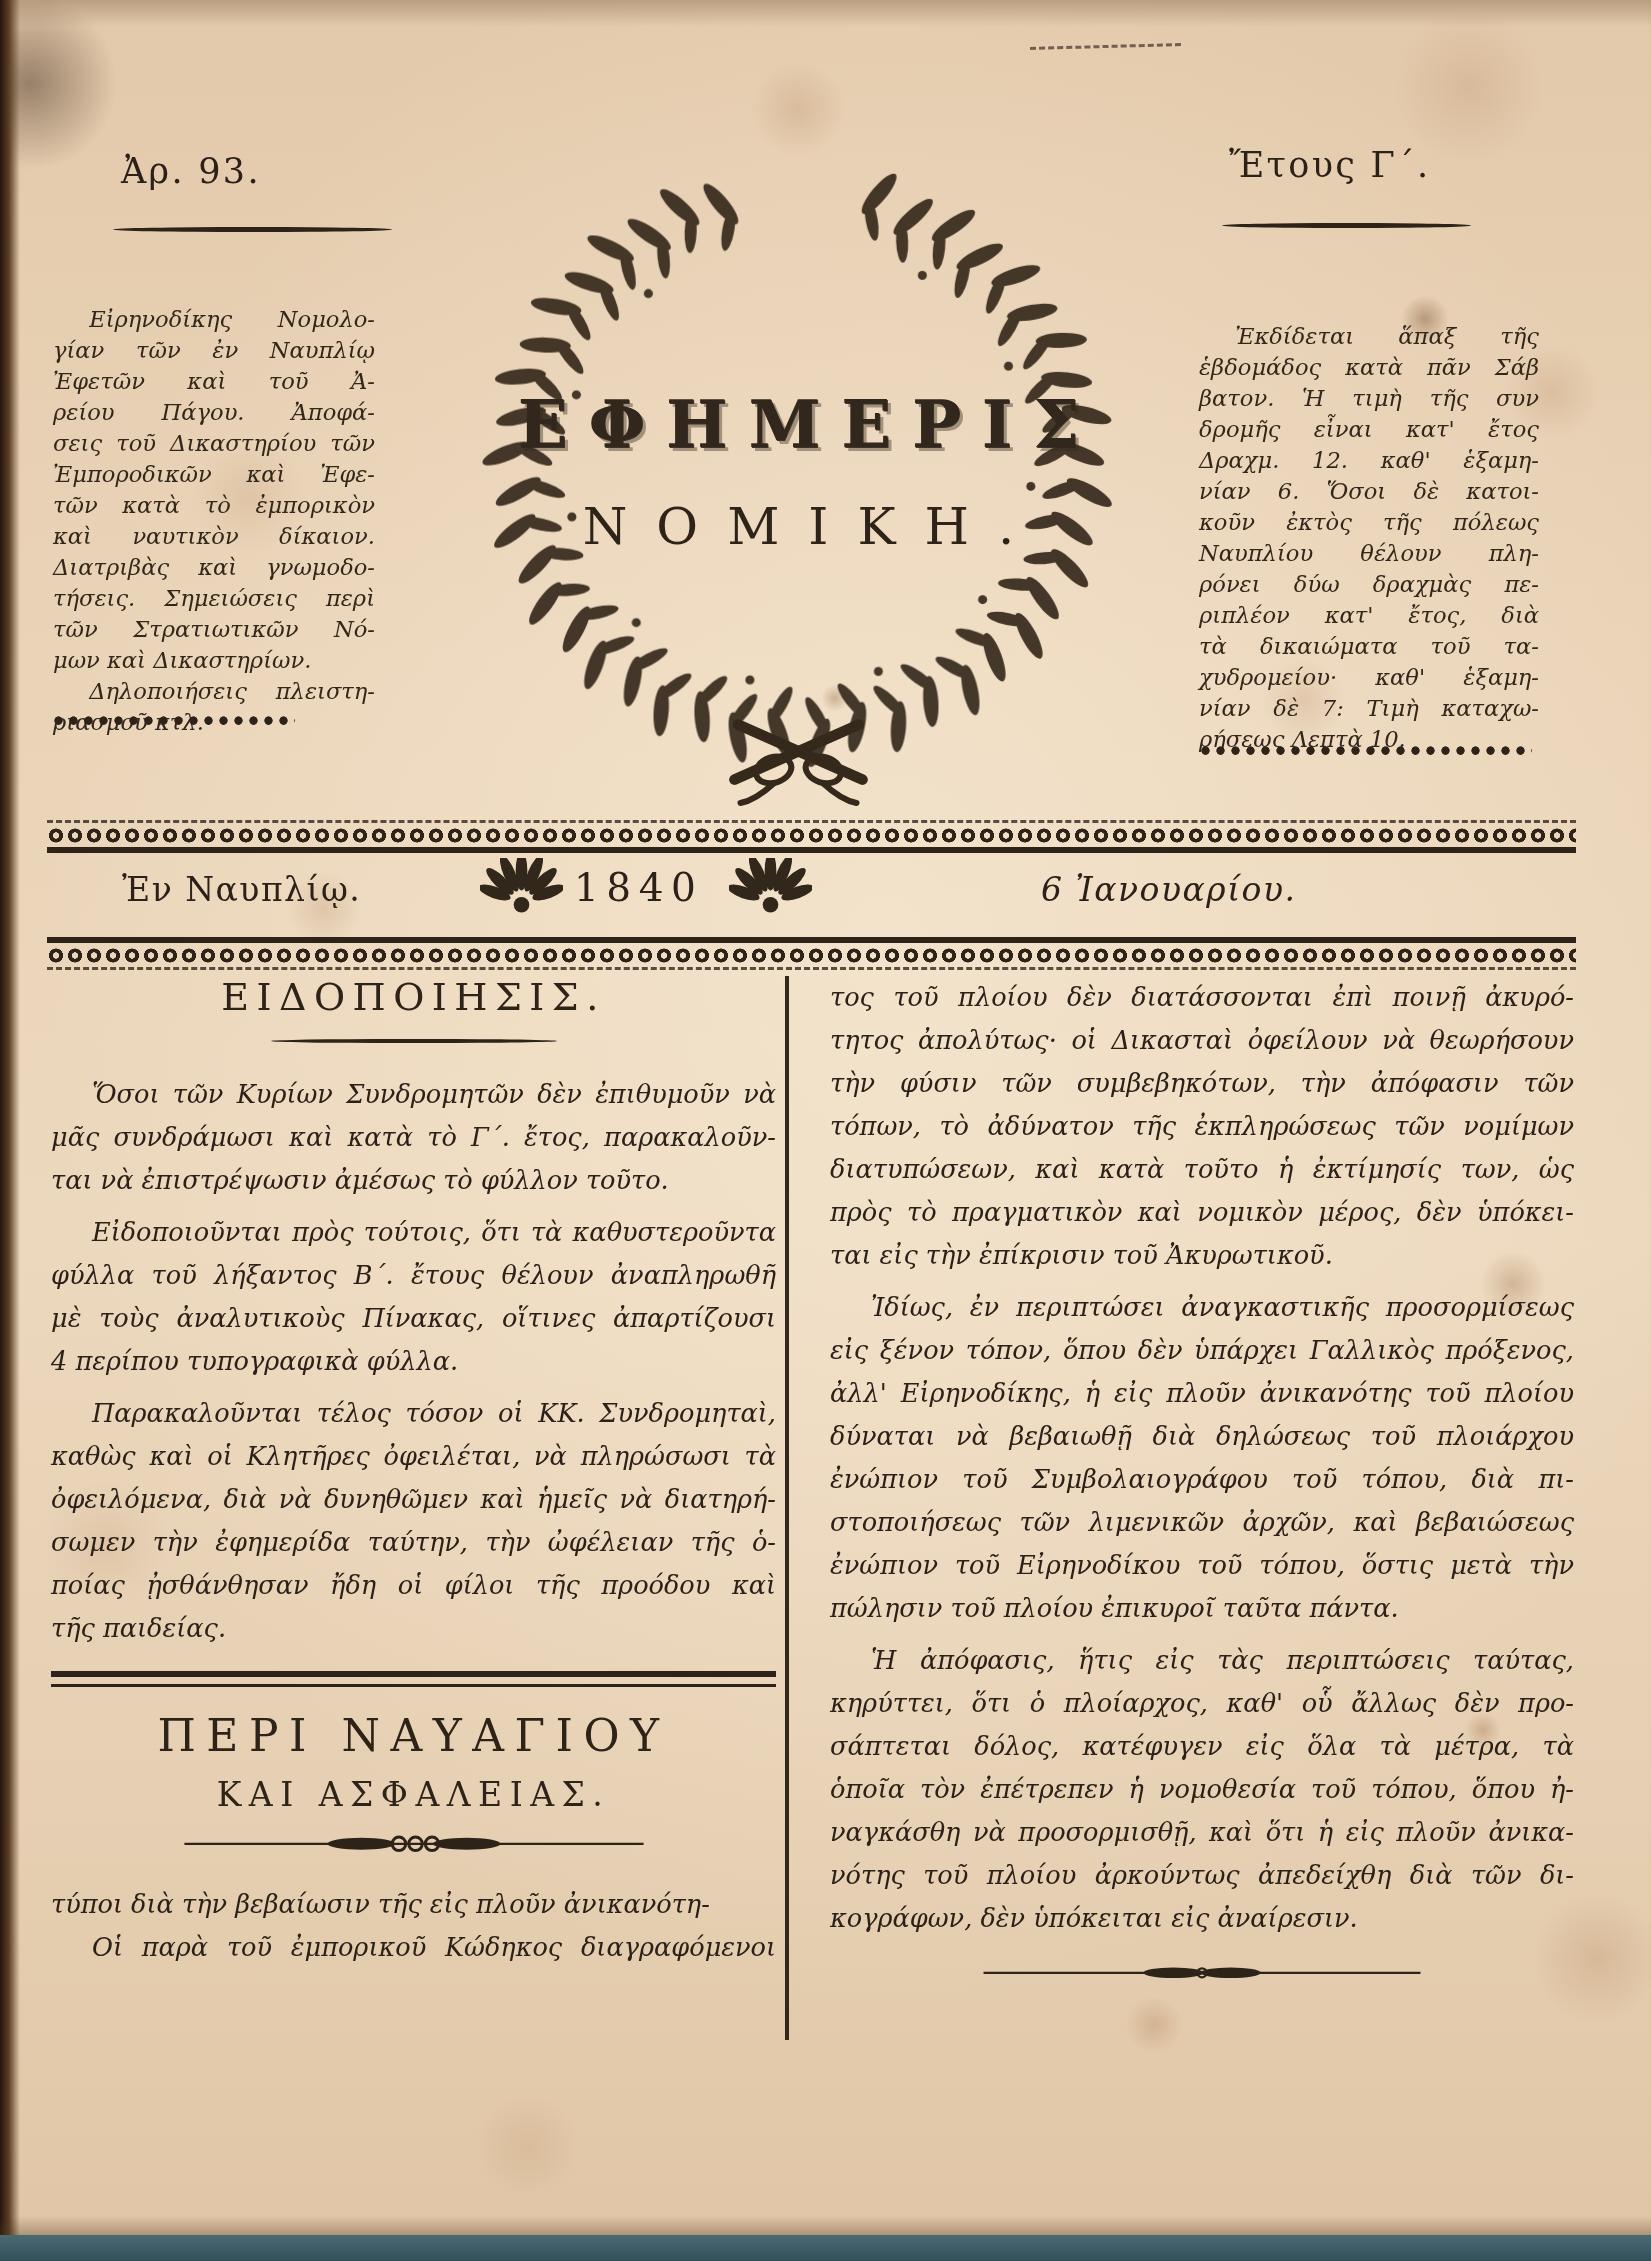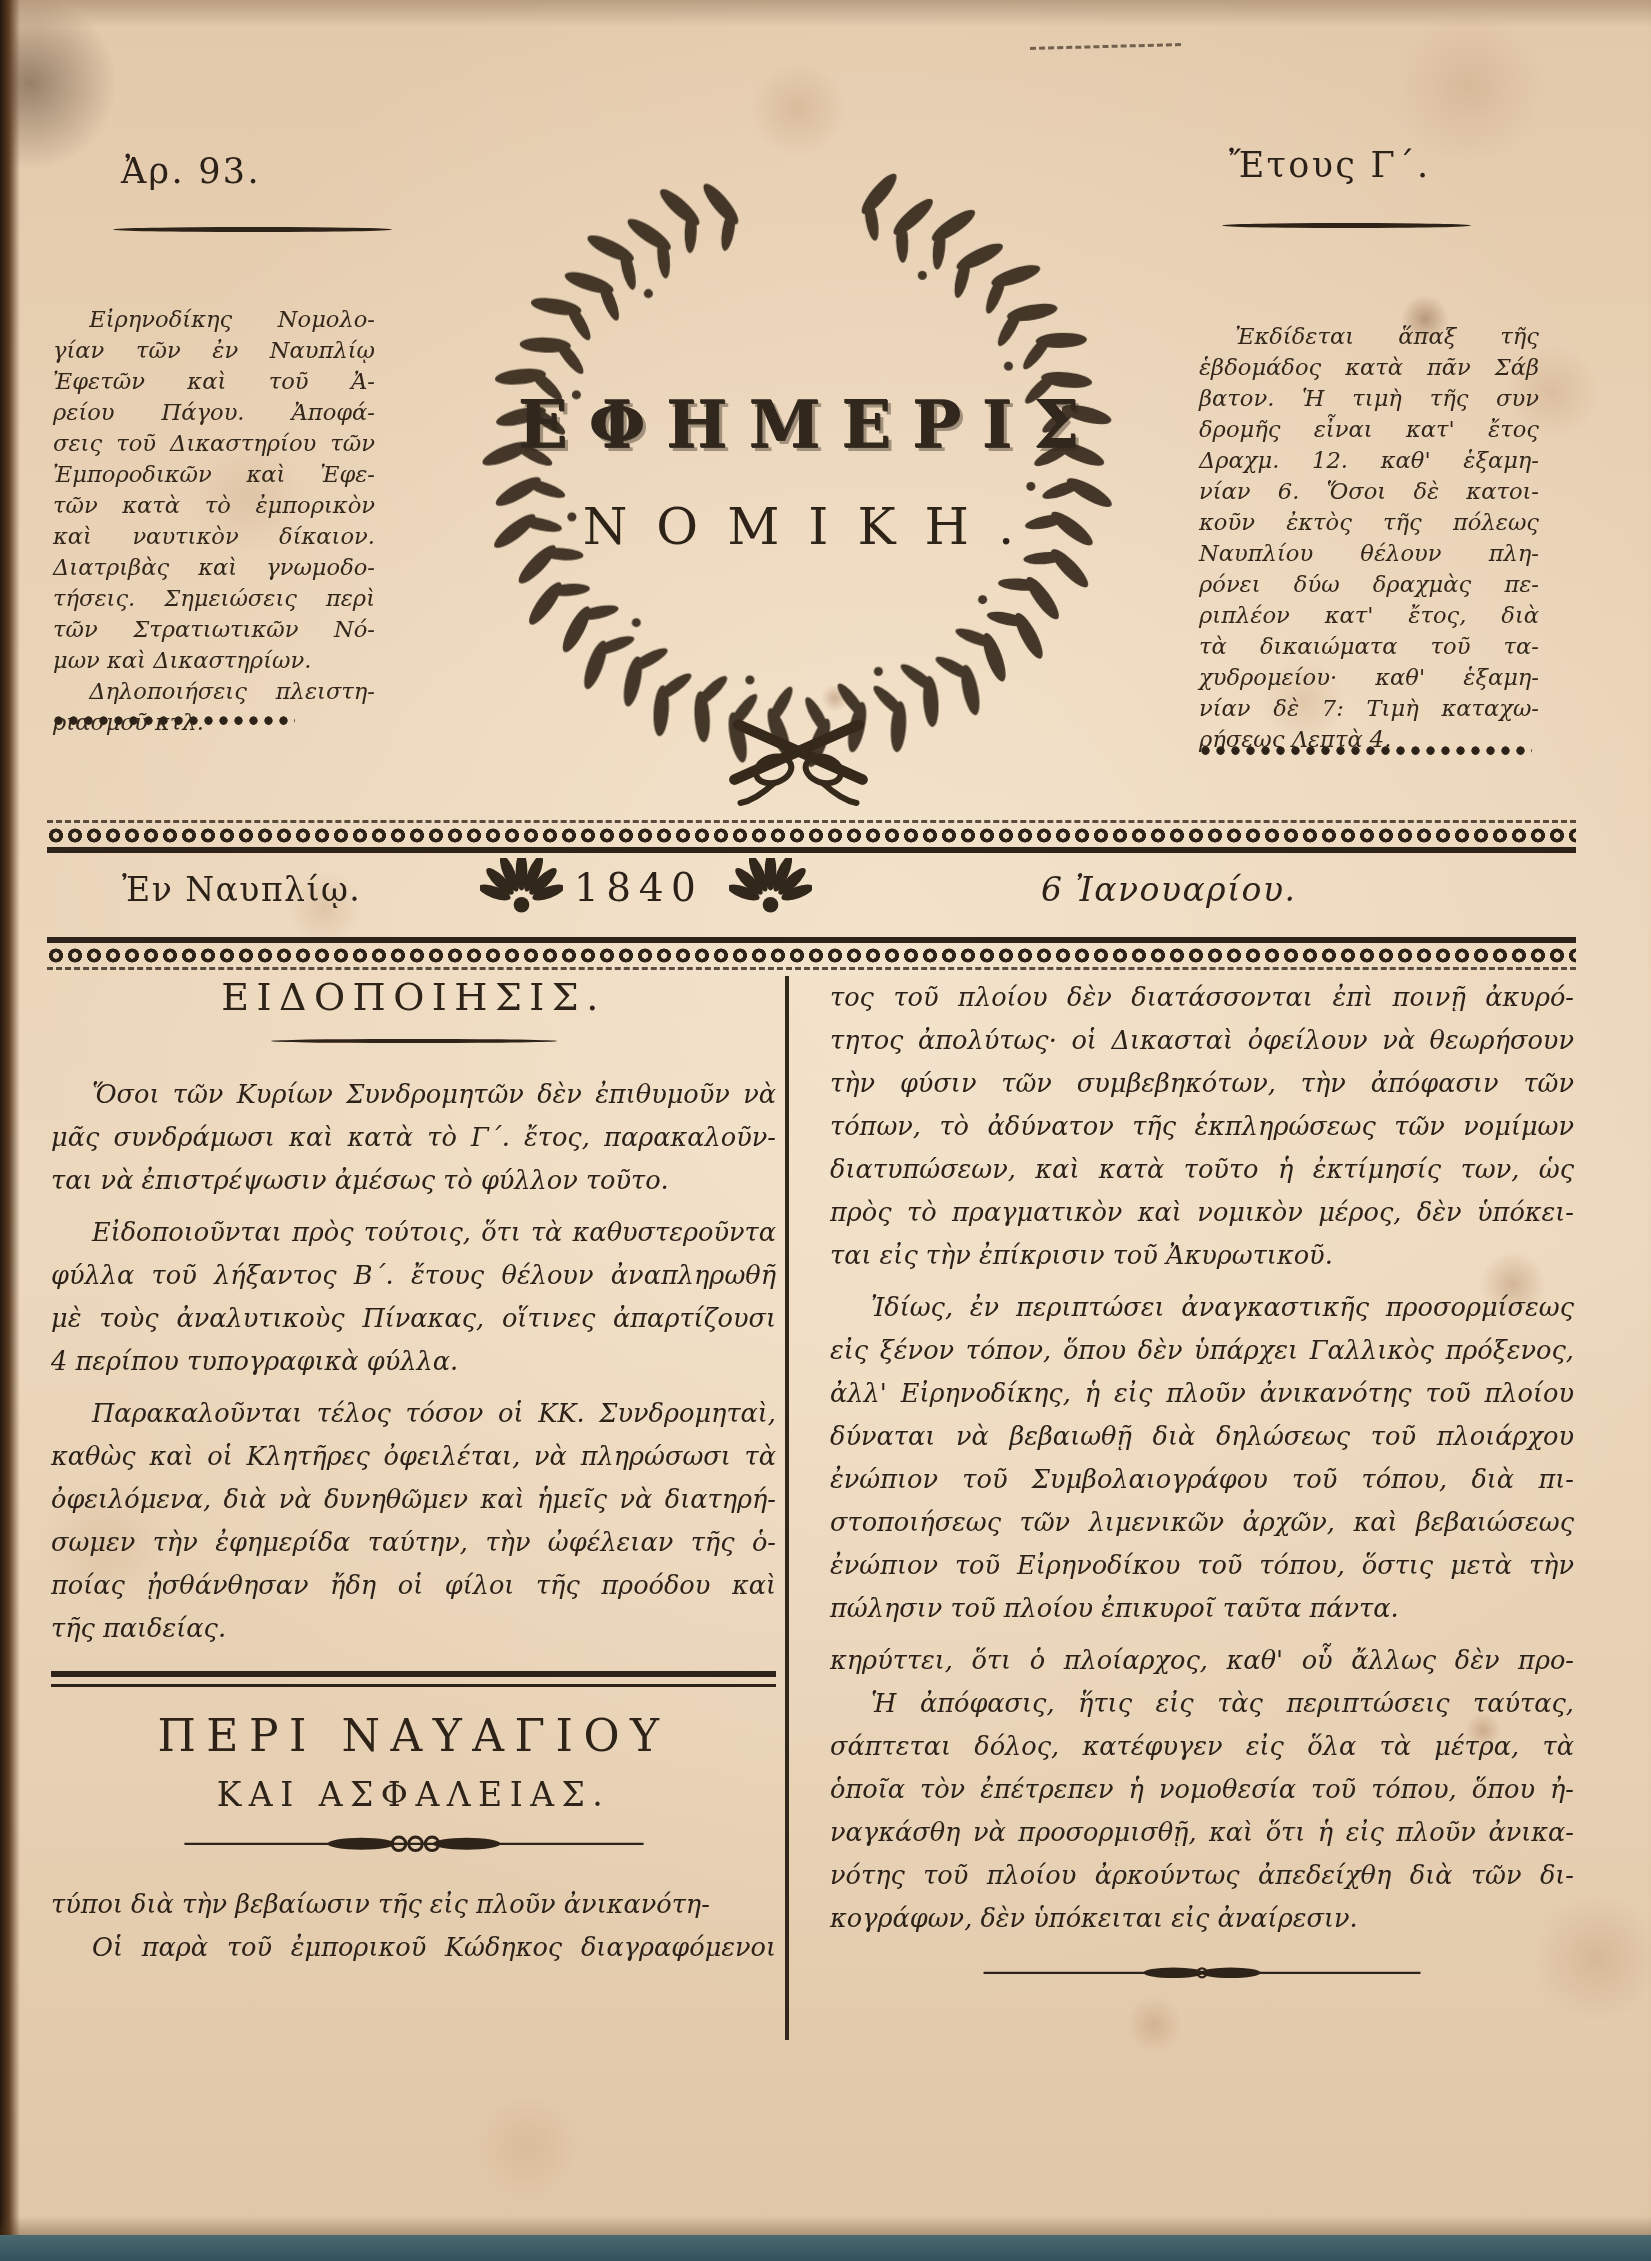--- a/index.html
+++ b/index.html
@@ -128,21 +128,21 @@
       <div class="tline">δρομῆς εἶναι κατ' ἔτος</div>
       <div class="tline">Δραχμ. 12. καθ' ἑξαμη-</div>
       <div class="tline">νίαν 6. Ὅσοι δὲ κατοι-</div>
       <div class="tline">κοῦν ἐκτὸς τῆς πόλεως</div>
       <div class="tline">Ναυπλίου θέλουν πλη-</div>
       <div class="tline">ρόνει δύω δραχμὰς πε-</div>
       <div class="tline">ριπλέον κατ' ἔτος, διὰ</div>
       <div class="tline">τὰ δικαιώματα τοῦ τα-</div>
       <div class="tline">χυδρομείου· καθ' ἑξαμη-</div>
       <div class="tline">νίαν δὲ 7: Τιμὴ καταχω-</div>
-      <div class="tline last">ρήσεως Λεπτὰ 4.</div>
+      <div class="tline last">ρήσεως Λεπτὰ 10.</div>
     </div>
   <div class="dotted-rule" style="left:1201px;top:746px;width:331px;"></div>
 
   <div class="wreath-box">
     <svg viewBox="0 0 1010 900">
       <g id="wreath-leaves" fill="#35291c" opacity="0.92">
           <ellipse cx="611.9" cy="67.4" rx="34" ry="10" transform="rotate(130.0 611.9 67.4)"></ellipse>
           <ellipse cx="602.0" cy="102.0" rx="28" ry="8" transform="rotate(80.0 602.0 102.0)"></ellipse>
           <ellipse cx="657.1" cy="98.0" rx="34" ry="10" transform="rotate(138.0 657.1 98.0)"></ellipse>
           <ellipse cx="642.5" cy="130.8" rx="28" ry="8" transform="rotate(88.0 642.5 130.8)"></ellipse>
@@ -347,22 +347,22 @@
         <div class="tline first">Ἰδίως, ἐν περιπτώσει ἀναγκαστικῆς προσορμίσεως</div>
         <div class="tline">εἰς ξένον τόπον, ὅπου δὲν ὑπάρχει Γαλλικὸς πρόξενος,</div>
         <div class="tline">ἀλλ' Εἰρηνοδίκης, ἡ εἰς πλοῦν ἀνικανότης τοῦ πλοίου</div>
         <div class="tline">δύναται νὰ βεβαιωθῇ διὰ δηλώσεως τοῦ πλοιάρχου</div>
         <div class="tline">ἐνώπιον τοῦ Συμβολαιογράφου τοῦ τόπου, διὰ πι-</div>
         <div class="tline">στοποιήσεως τῶν λιμενικῶν ἀρχῶν, καὶ βεβαιώσεως</div>
         <div class="tline">ἐνώπιον τοῦ Εἰρηνοδίκου τοῦ τόπου, ὅστις μετὰ τὴν</div>
         <div class="tline last">πώλησιν τοῦ πλοίου ἐπικυροῖ ταῦτα πάντα.</div>
       </div>
     <div class="para">
+        <div class="tline first">Ἡ ἀπόφασις, ἥτις εἰς τὰς περιπτώσεις ταύτας,</div>
         <div class="tline">κηρύττει, ὅτι ὁ πλοίαρχος, καθ' οὗ ἄλλως δὲν προ-</div>
-        <div class="tline first">Ἡ ἀπόφασις, ἥτις εἰς τὰς περιπτώσεις ταύτας,</div>
         <div class="tline">σάπτεται δόλος, κατέφυγεν εἰς ὅλα τὰ μέτρα, τὰ</div>
         <div class="tline">ὁποῖα τὸν ἐπέτρεπεν ἡ νομοθεσία τοῦ τόπου, ὅπου ἠ-</div>
         <div class="tline">ναγκάσθη νὰ προσορμισθῇ, καὶ ὅτι ἡ εἰς πλοῦν ἀνικα-</div>
         <div class="tline">νότης τοῦ πλοίου ἀρκούντως ἀπεδείχθη διὰ τῶν δι-</div>
         <div class="tline last">κογράφων, δὲν ὑπόκειται εἰς ἀναίρεσιν.</div>
       </div>
 
     <svg class="end-divider" width="452" height="19.6" viewBox="0 0 600 26">
       <path d="M10 13 H590" stroke="#2e2318" stroke-width="3"></path>
       <ellipse cx="262" cy="13" rx="40" ry="7" fill="#2e2318"></ellipse>

